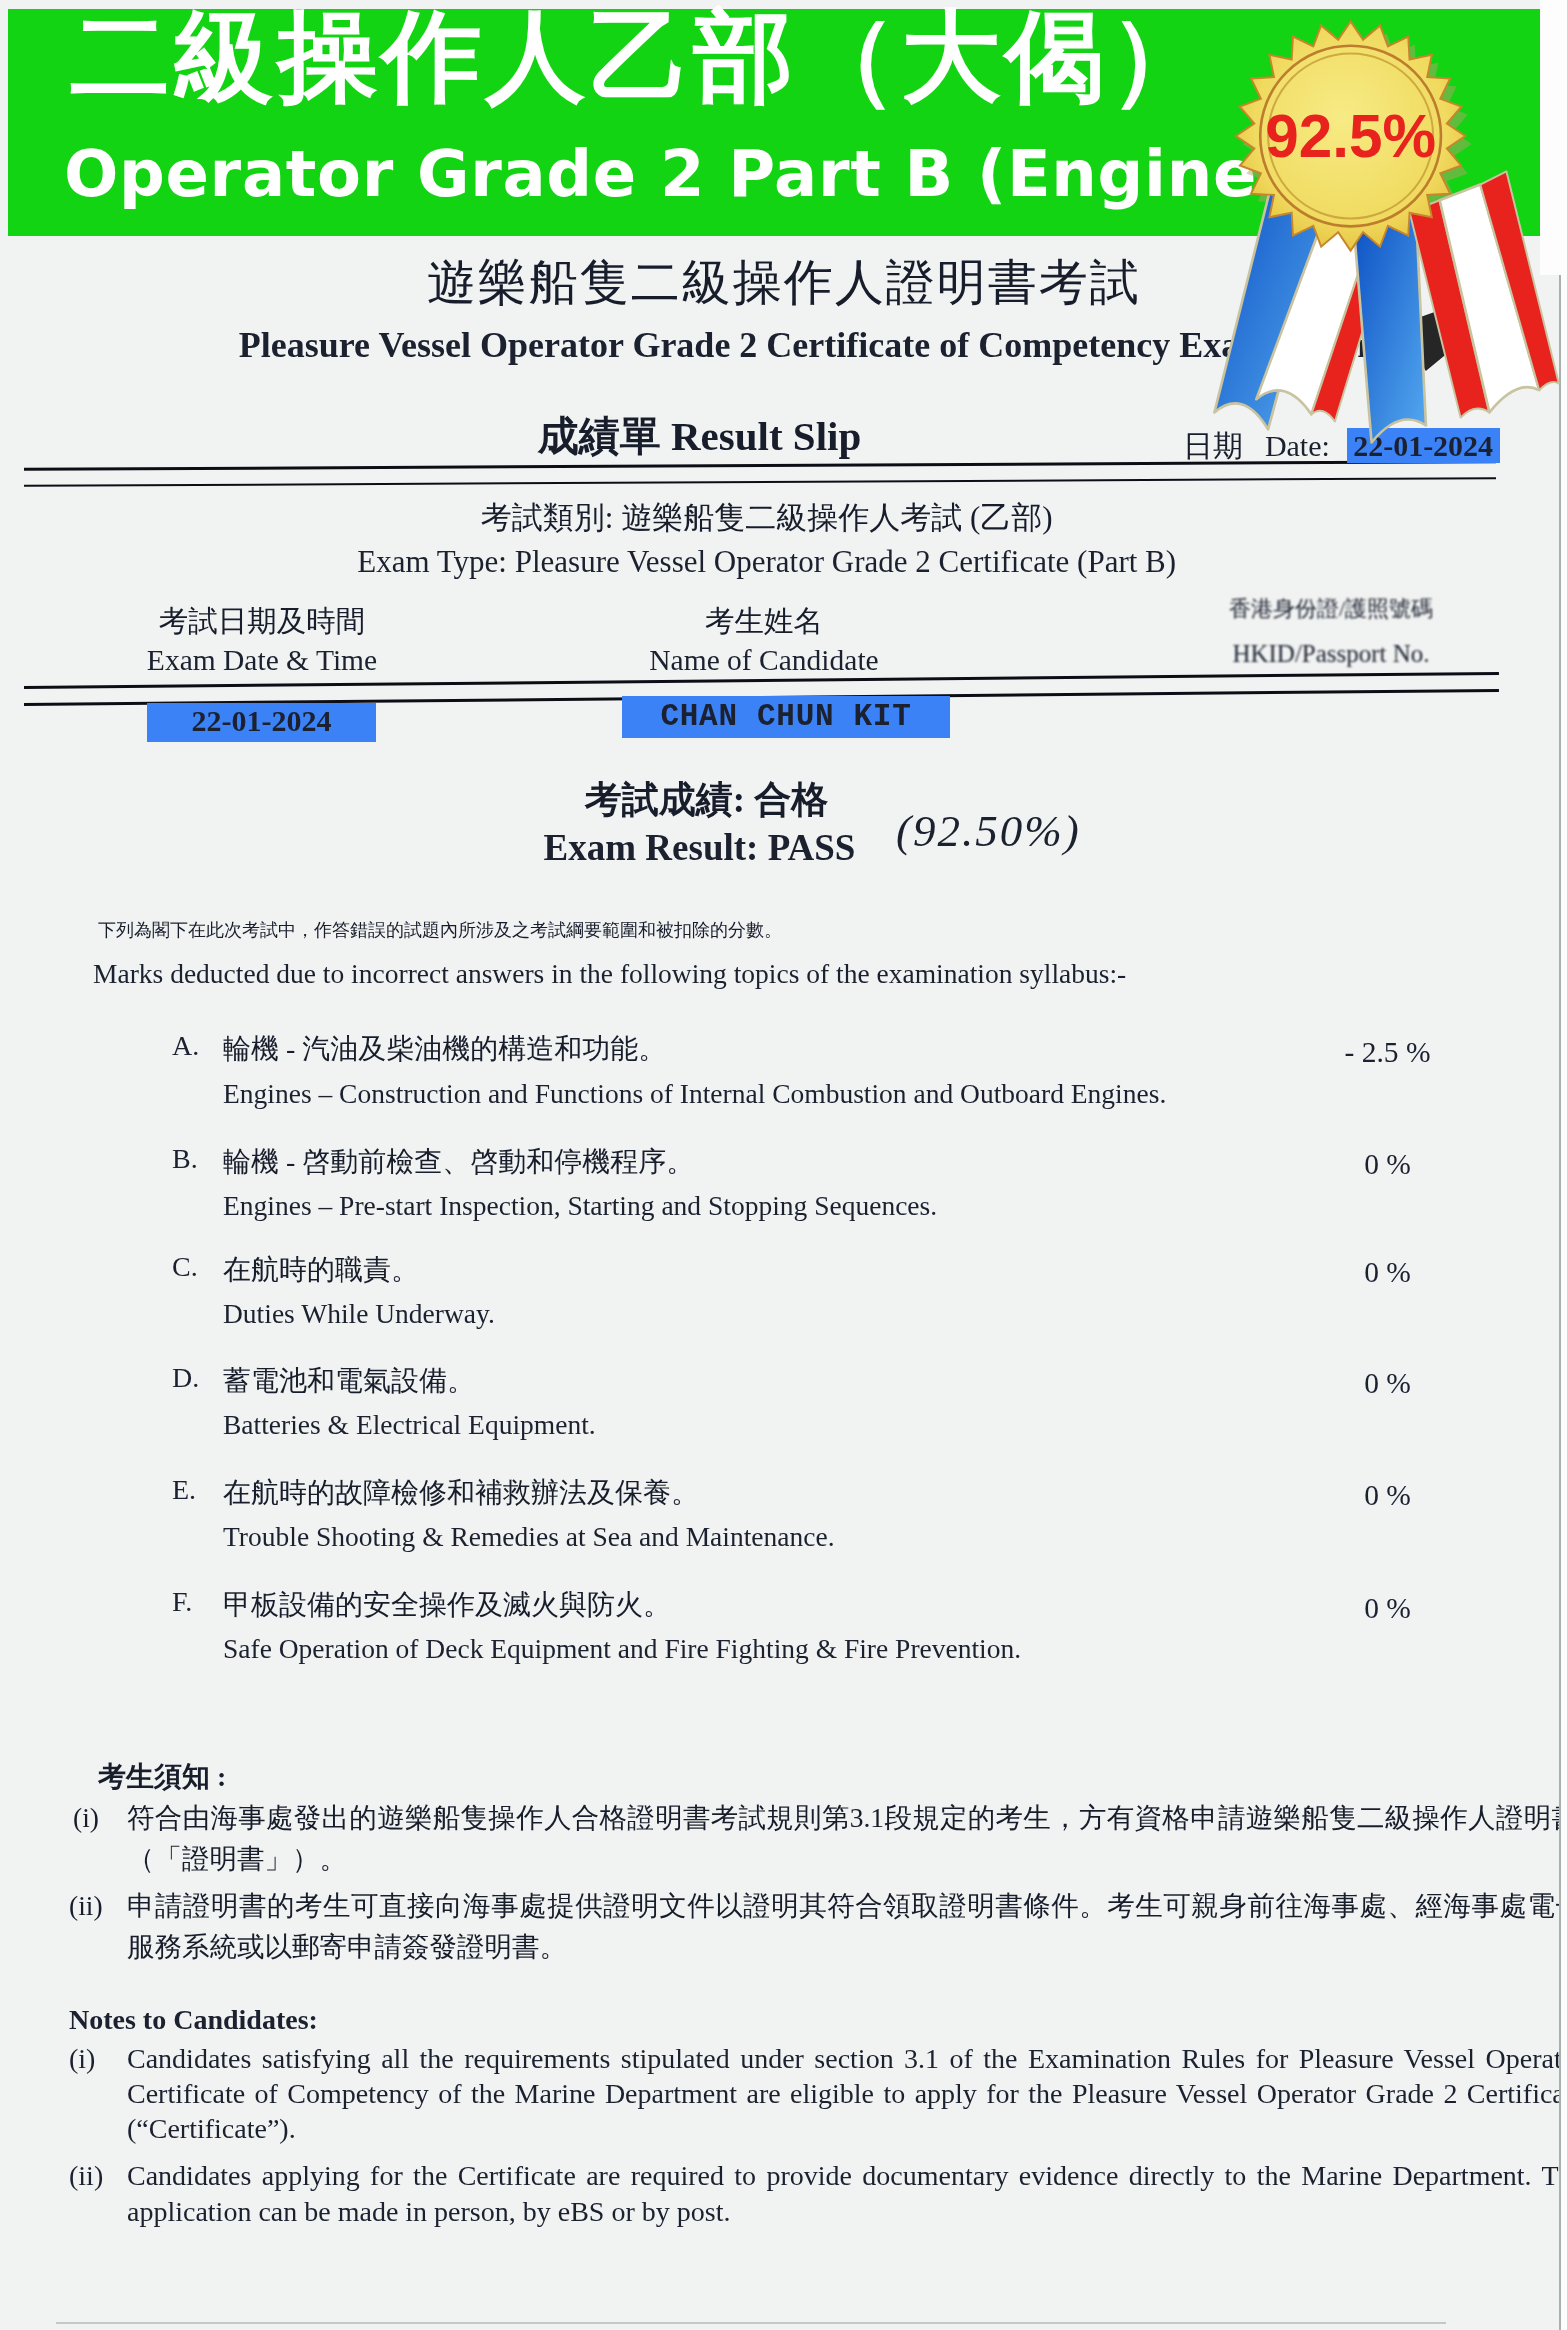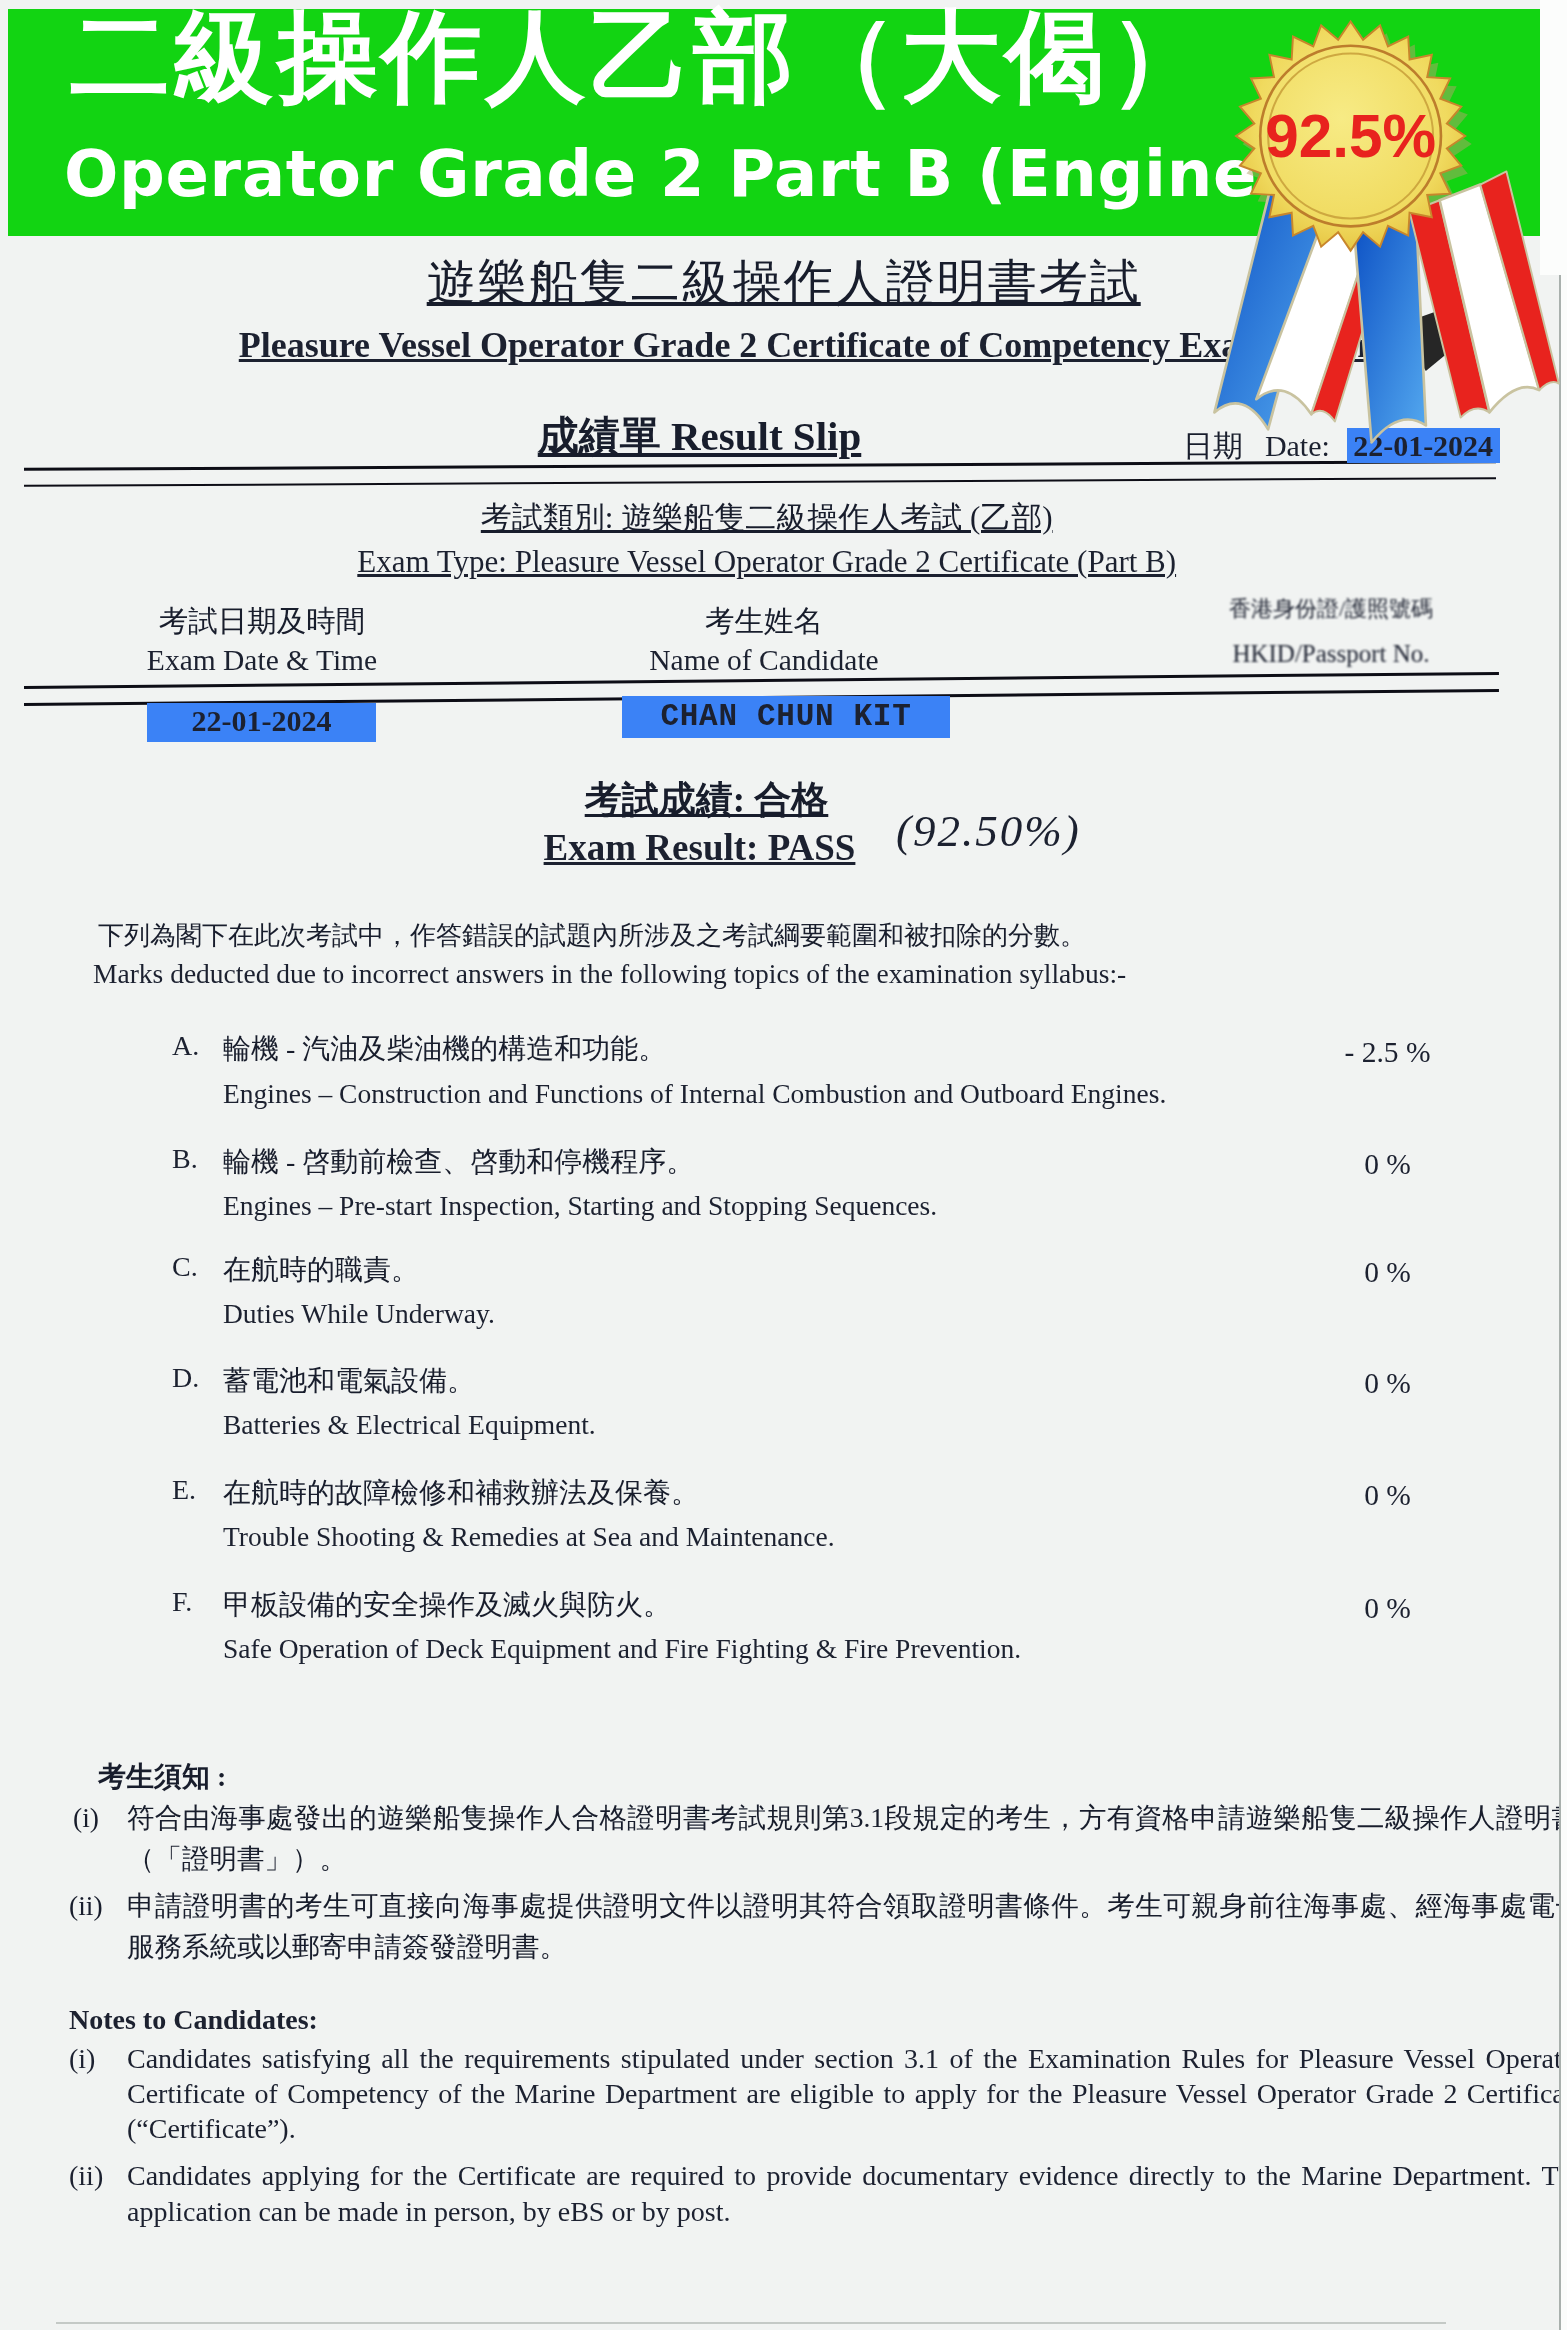--- a/index.html
+++ b/index.html
@@ -3,21 +3,21 @@
 <meta charset="utf-8">
 <style>
   html,body{margin:0;padding:0;background:#d8dad9;}
   #page{position:relative;width:1568px;height:2330px;background:#f1f3f2;overflow:hidden;
         font-family:"Liberation Serif",serif;color:#1c2130;}
   .abs{position:absolute;}
   .cjk{font-family:"Liberation Serif",serif;color:#181d2c;}
   .serif{font-family:"Liberation Serif",serif;}
   .mono{font-family:"Liberation Mono",monospace;margin-left:44px;}
   .sans{font-family:"DejaVu Sans",sans-serif;}
-  .center{left:0;right:11px;text-align:center;text-decoration:underline;}
+  .center{left:0;right:11px;text-align:center;}
   .bold{font-weight:bold;}
   .rule{background:#0d0d16;}
   .whitebox{background:#3b82f6;font-weight:bold;}
   
   #banner{left:7.9px;top:9.2px;width:1533px;height:227px;background:#12d412;}
   #banner .zh{position:absolute;left:62px;top:-18.4px;font-size:100px;letter-spacing:3.9px;color:#ffffff;font-weight:bold;}
   #banner .en{position:absolute;left:56px;top:128px;font-size:64px;color:#ffffff;font-weight:bold;letter-spacing:0.7px;}
   
   .colblock{width:452px;text-align:center;}
   .smudge{filter:blur(0.9px);}
@@ -79,21 +79,21 @@
 
   <div class="abs serif whitebox" style="left:147px;top:703px;width:229px;height:38px;font-size:30px;text-align:center;padding-top:1.3px;">22-01-2024</div>
   <div class="abs" style="left:538px;top:699px;width:452px;text-align:center;">
     <span class="mono bold whitebox" style="font-size:31px;letter-spacing:0.7px;padding:2.6px 39px 3.9px 39px;">CHAN CHUN KIT</span>
   </div>
 
   <div class="abs center cjk bold" style="top:775px;font-size:37px;transform:translateX(-72px);">考試成績: 合格</div>
   <div class="abs center serif bold" style="top:826px;font-size:37px;transform:translateX(-79px);">Exam Result: PASS</div>
   <div class="abs serif" style="left:896px;top:805px;font-size:45px;letter-spacing:2px;font-style:italic;">(92.50%)</div>
 
-  <div class="abs cjk" style="left:98px;top:918px;font-size:26px;">下列為閣下在此次考試中，作答錯誤的試題內所涉及之考試綱要範圍和被扣除的分數。</div>
+  <div class="abs cjk" style="left:98px;top:918px;font-size:18px;">下列為閣下在此次考試中，作答錯誤的試題內所涉及之考試綱要範圍和被扣除的分數。</div>
   <div class="abs serif" style="left:93px;top:958px;font-size:27.5px;">Marks deducted due to incorrect answers in the following topics of the examination syllabus:-</div>
 
   <div>
     <div class="abs serif t-zh" style="left:172px;top:1030px;">A.</div>
     <div class="abs cjk t-zh" style="left:223px;top:1030px;">輪機 - 汽油及柴油機的構造和功能。</div>
     <div class="abs serif t-en" style="left:223px;top:1078px;">Engines – Construction and Functions of Internal Combustion and Outboard Engines.</div>
     <div class="abs serif t-pct" style="left:1332px;top:1036px;">- 2.5 %</div>
   </div>
   <div>
     <div class="abs serif t-zh" style="left:172px;top:1143px;">B.</div>

